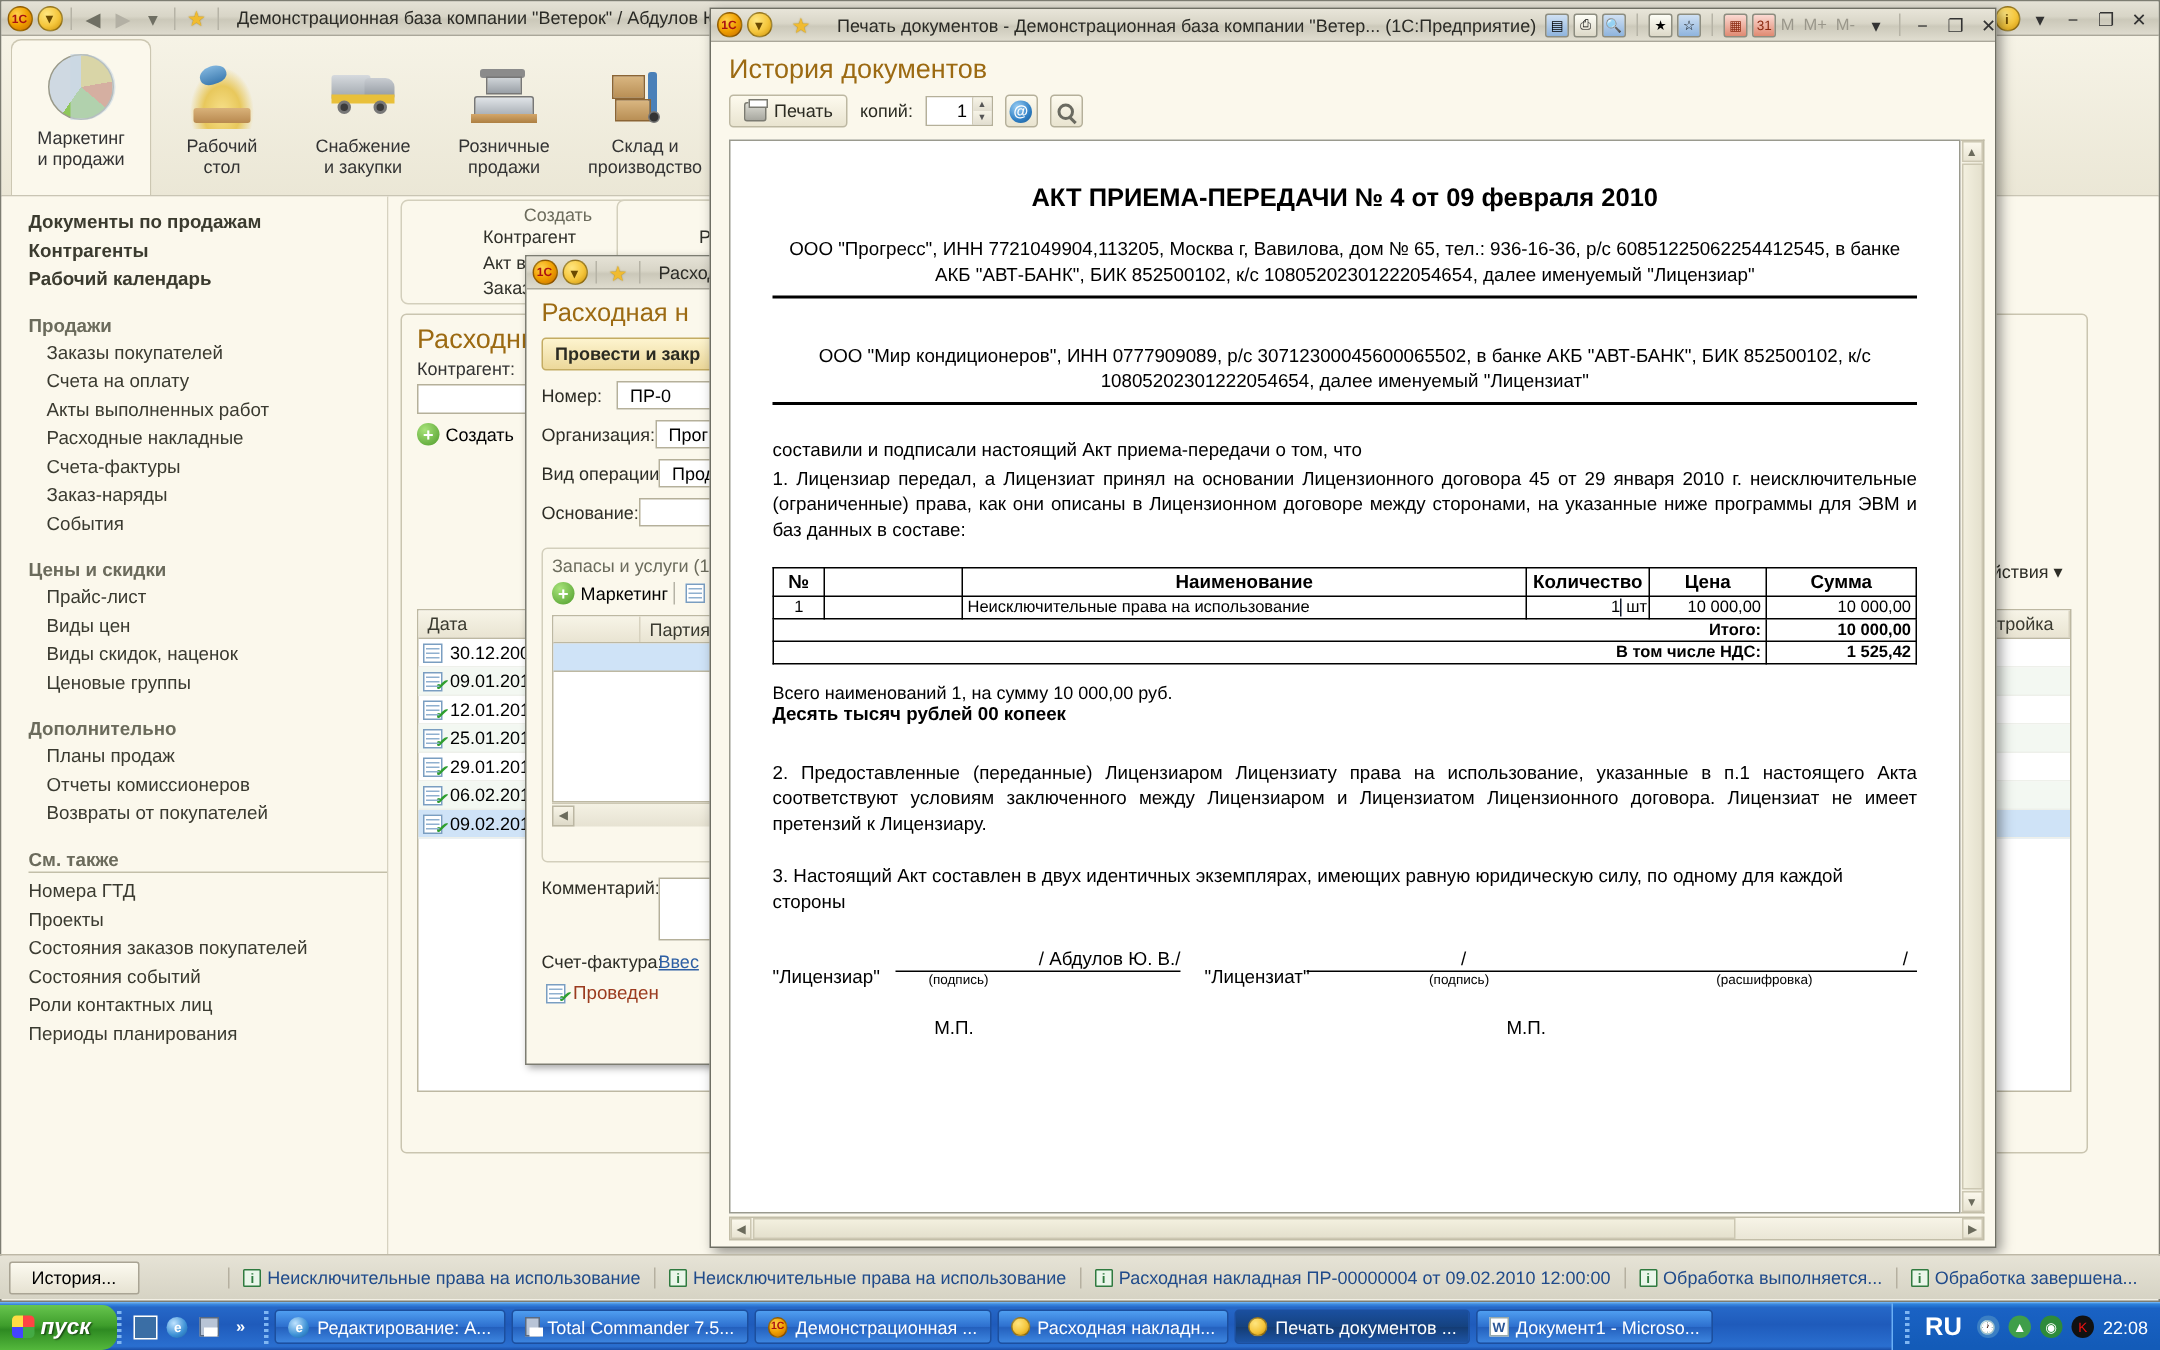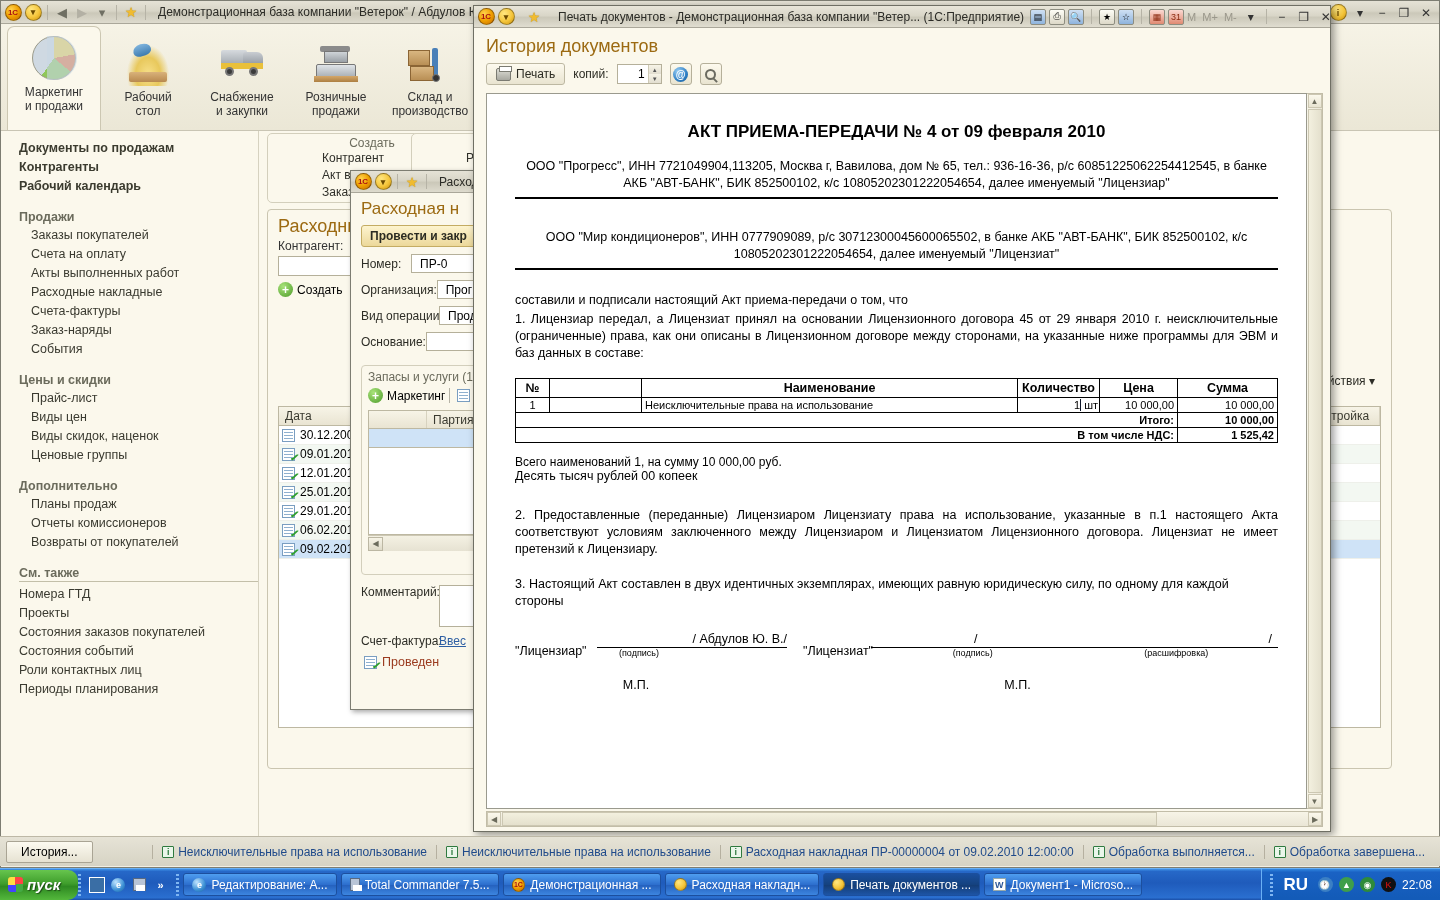--- a/index.html
+++ b/index.html
@@ -230,21 +230,21 @@
   .party{ text-align:center; font-size:12.5px; line-height:17px; color:#000; padding-bottom:5px; border-bottom:2px solid #000;}
   .party2{ margin-top:30px; }
   .body-p{ font-size:12.5px; line-height:17px; color:#000; margin-top:22px; text-align:justify;}
   .body-p.jf{ text-align:justify; }
   table.items{ width:100%; border-collapse:collapse; margin-top:16px; font-size:12px;}
   table.items th{ border:1px solid #000; font-weight:bold; text-align:center; padding:2px 3px; font-size:12.5px;}
   table.items td{ border:1px solid #000; padding:1px 3px; font-size:11px;}
   .tot-row td{ border:none; text-align:right; font-weight:bold; font-size:12.5px; padding:2px 4px;}
   .tot-row td.val{ border:1px solid #000; text-align:right;}
   .sum-note{ font-size:12px; margin-top:12px;}
-  .sum-bold{ font-weight:normal; font-size:12.5px;}
+  .sum-bold{ font-weight:bold; font-size:12.5px;}
   .sig-row{ display:flex; margin-top:22px; font-size:12.5px; align-items:flex-end;}
   .sig-block{ display:flex; flex-direction:column; }
   .sig-line{ border-bottom:1px solid #000; width:190px; text-align:right; padding-bottom:1px;}
   .sig-cap{ font-size:9px; text-align:center; }
   .mp-row{ display:flex; font-size:12.5px; margin-top:20px;}
 
   
   .statusbar{
     position:absolute; left:0; top:836px; width:1440px; height:30px;
     background:linear-gradient(#e6e3d6,#d6d3c4); border-top:1px solid #bdb8a6;

